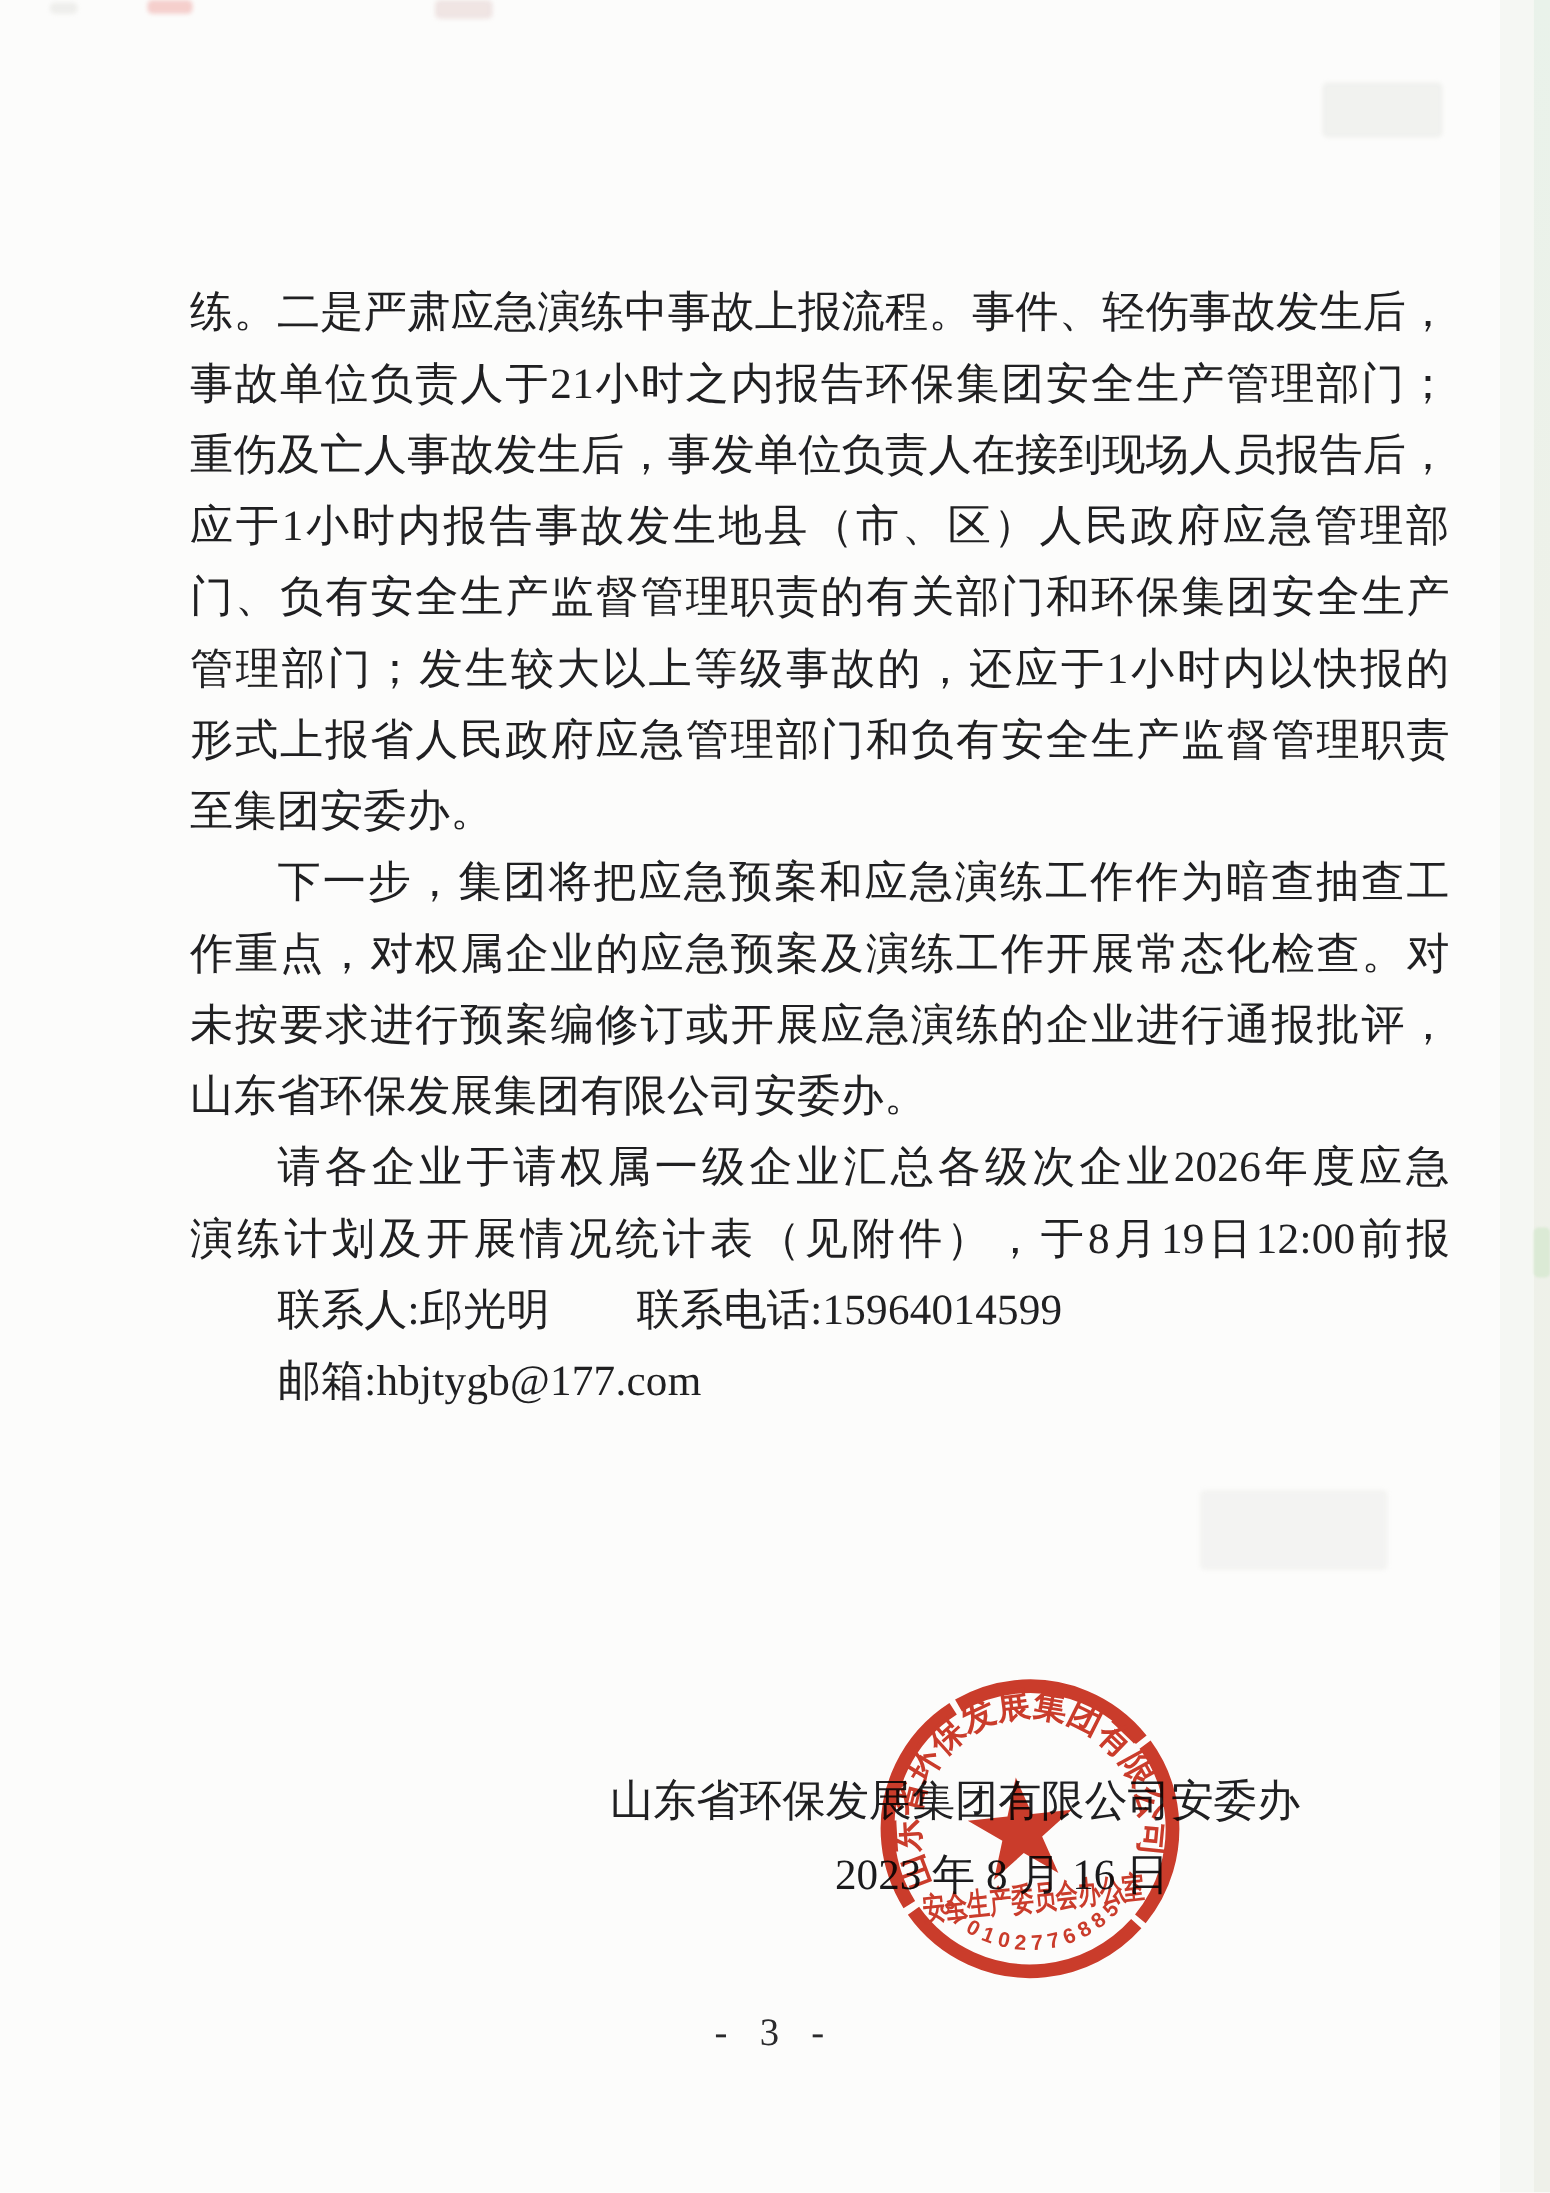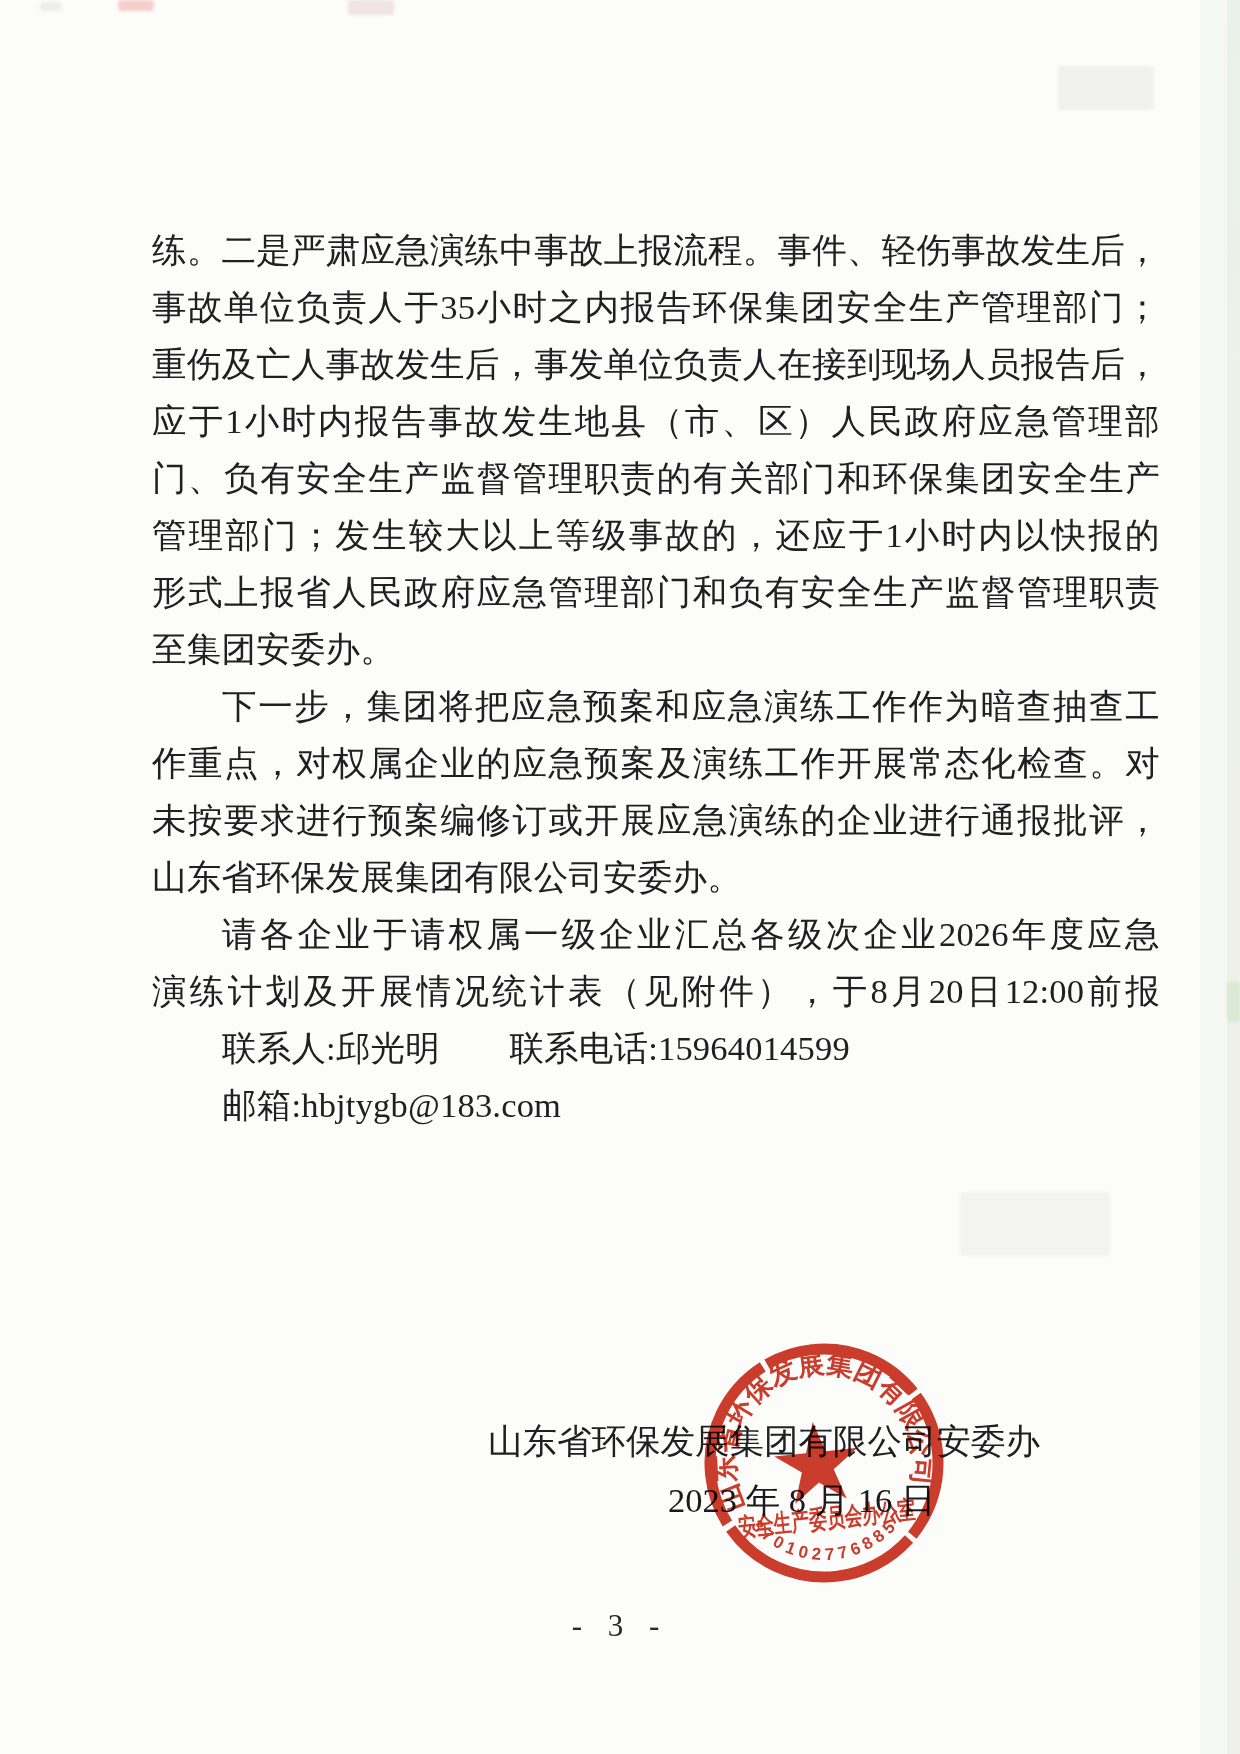--- a/index.html
+++ b/index.html
@@ -117,21 +117,21 @@
       </div>
       <div class="line j">
         <span>事</span>
         <span>故</span>
         <span>单</span>
         <span>位</span>
         <span>负</span>
         <span>责</span>
         <span>人</span>
         <span>于</span>
-        <span>35</span>
+        <span>21</span>
         <span>小</span>
         <span>时</span>
         <span>之</span>
         <span>内</span>
         <span>报</span>
         <span>告</span>
         <span>环</span>
         <span>保</span>
         <span>集</span>
         <span>团</span>
@@ -427,28 +427,28 @@
         <span>表</span>
         <span>（</span>
         <span>见</span>
         <span>附</span>
         <span>件</span>
         <span>）</span>
         <span>，</span>
         <span>于</span>
         <span>8</span>
         <span>月</span>
-        <span>20</span>
+        <span>19</span>
         <span>日</span>
         <span>12:00</span>
         <span>前</span>
         <span>报</span>
       </div>
       <div class="line ind">联系人:邱光明　　联系电话:15964014599</div>
-      <div class="line ind">邮箱:hbjtygb@183.com</div>
+      <div class="line ind">邮箱:hbjtygb@177.com</div>
       <div class="line">&nbsp;</div>
     </div>
 
   <div class="sig-org">山东省环保发展集团有限公司安委办</div>
   <div class="sig-date">2023 年 8 月 16 日</div>
 
   <div class="footer">- 3 -</div>
 
   <svg class="stamp" viewBox="-130 -130 260 260" xmlns="http://www.w3.org/2000/svg" style="color: rgb(201, 43, 25);">
     <g transform="rotate(-6)">

